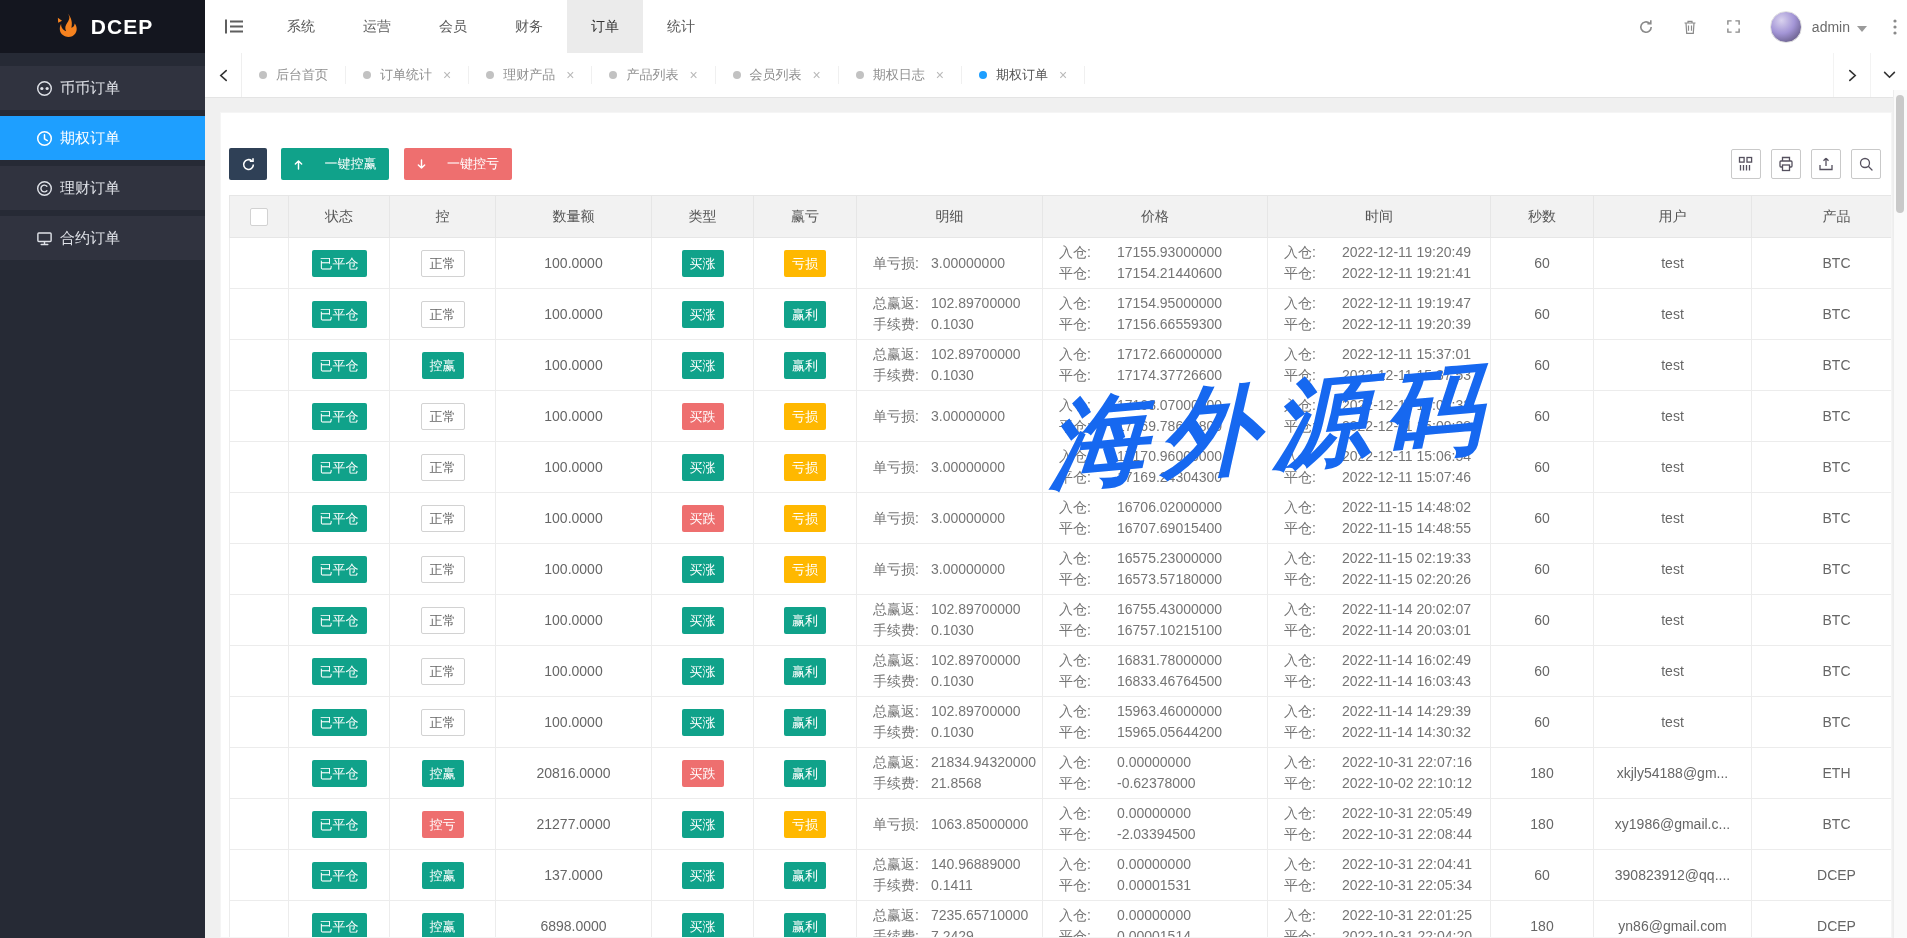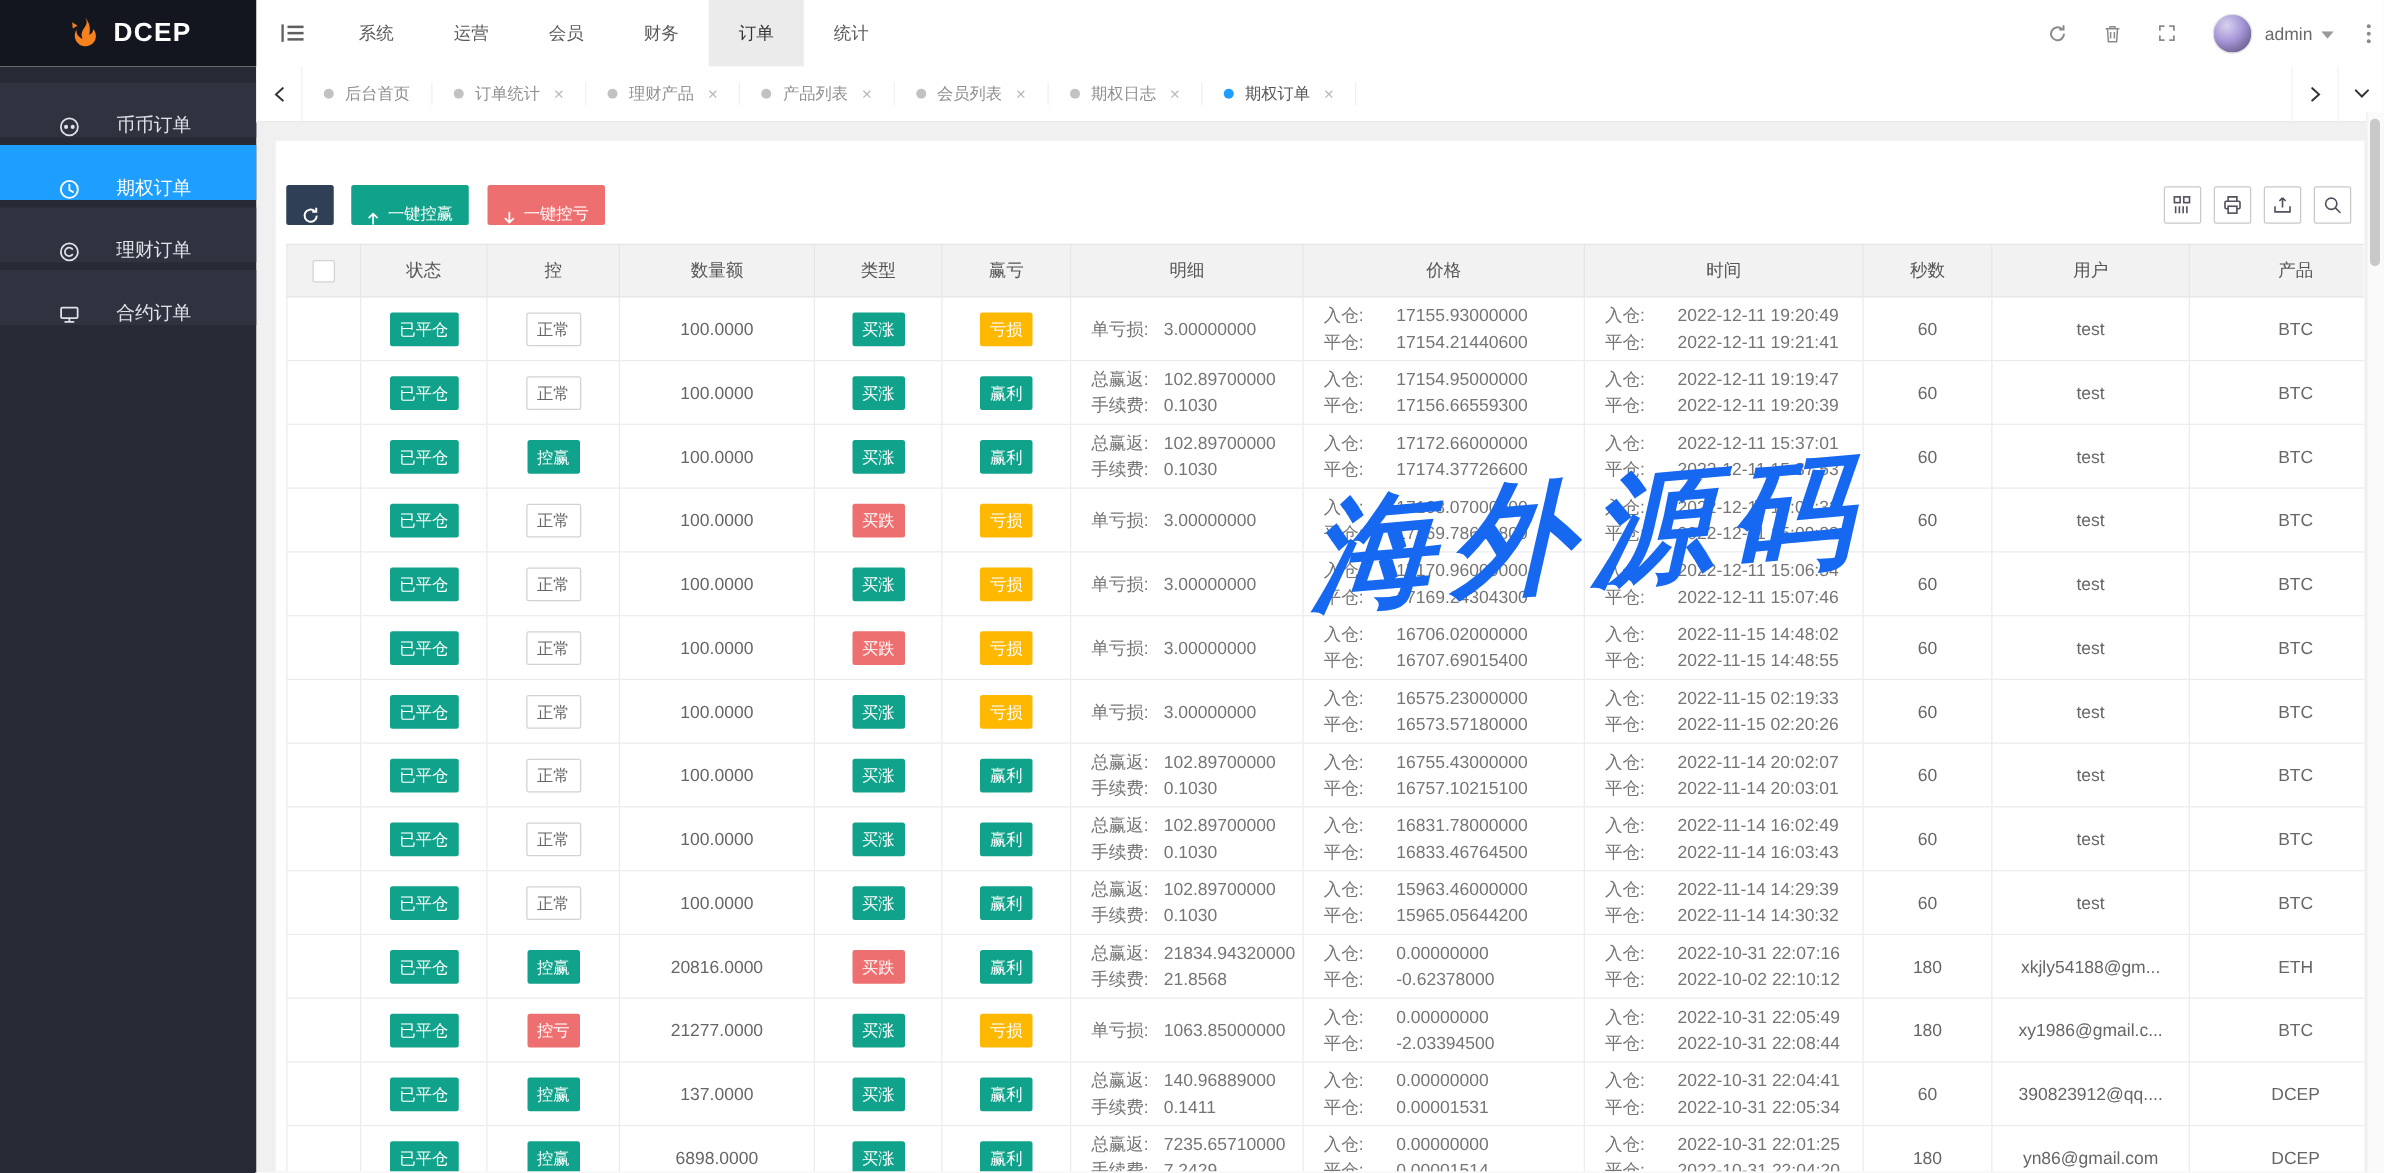--- a/index.html
+++ b/index.html
@@ -27,28 +27,28 @@
   .tab-list{display:flex;align-items:center;}
   .tab{display:flex;align-items:center;gap:9px;padding:0 17px;border-right:1px solid #f0f0f0;font-size:13px;color:#8f8f8f;cursor:pointer;white-space:nowrap;}
   .dot{width:8px;height:8px;border-radius:50%;background:#c2c2c2;}
   .dot-active{background:#1E9FFF;}
   .tab.active .tab-label{color:#555;}
   .tab-close{color:#b9b9b9;font-size:14px;margin-left:2px;}
   .tab-right{margin-left:auto;display:flex;}
   .tab-right .tab-nav-btn{border-right:none;border-left:1px solid #f3f3f3;}
   
   .sidebar{position:absolute;top:53px;left:0;bottom:0;width:205px;background:#262A35;z-index:10;}
-  .side-item{height:44px;margin-top:6px;display:flex;align-items:flex-end;gap:28px;padding-left:47px;background:#30333F;color:#dfe2e8;font-size:15px;cursor:pointer;}
+  .side-item{height:44px;margin-top:6px;display:flex;align-items:center;gap:6px;padding-left:36px;background:#30333F;color:#dfe2e8;font-size:15px;cursor:pointer;}
   .side-item:first-child{margin-top:13px;}
   .side-item.active{background:#1E9FFF;color:#fff;}
   .side-icon{width:18px;display:flex;align-items:center;}
   
   .card{position:absolute;left:220px;top:112px;width:1672px;height:826px;background:#fff;overflow:hidden;border:1px solid #f5f5f5;box-sizing:border-box;}
   .toolbar{position:relative;margin:35px 8px 0 8px;height:32px;}
-  .btn{height:32px;border:none;border-radius:2px;color:#fff;font-size:13px;padding:0 13px;display:inline-flex;align-items:flex-end;gap:7px;cursor:pointer;margin-right:10px;vertical-align:top;font-family:inherit;}
+  .btn{height:32px;border:none;border-radius:2px;color:#fff;font-size:13px;padding:0 13px;display:inline-flex;align-items:center;gap:21px;cursor:pointer;margin-right:10px;vertical-align:top;font-family:inherit;}
   .btn-dark{background:#2F4056;width:38px;justify-content:center;padding:0;}
   .btn-win{background:#10A28A;}
   .btn-lose{background:#EE6F6F;}
   .right-tools{position:absolute;right:2px;top:1px;display:flex;gap:10px;}
   .tool-btn{width:30px;height:30px;border:1px solid #c9c9c9;border-radius:2px;background:#fff;display:flex;align-items:center;justify-content:center;color:#55505e;cursor:pointer;box-sizing:border-box;}
   
   table.grid{margin:15px 0 0 8px;border-collapse:collapse;table-layout:fixed;width:1656px;background:#fff;}
   .grid th{background:#f2f2f2;border:1px solid #e6e6e6;height:39px;font-size:14px;color:#555;font-weight:400;}
   .grid td{border:1px solid #ececec;height:51px;text-align:center;font-size:14px;color:#666;padding:0;box-sizing:border-box;}
   .cell-left{text-align:left !important;padding-left:16px !important;}

